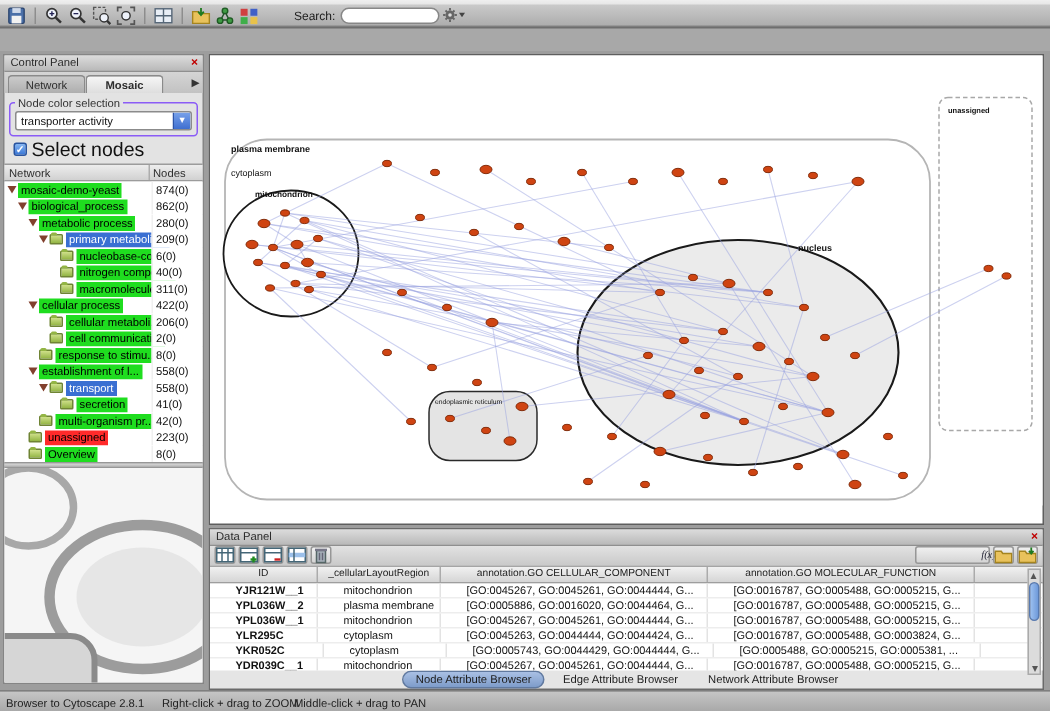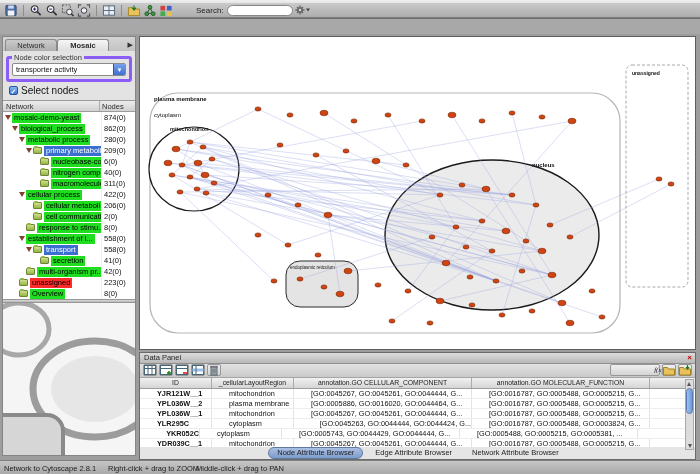--- a/index.html
+++ b/index.html
@@ -42,32 +42,32 @@
 
 
 .control-panel{position:absolute;left:2px;top:36px;width:134px;height:420px;background:#e3e3e3;
   border:1px solid #858585;display:flex;flex-direction:column;}
 .cp-tabs{height:14px;display:flex;align-items:flex-end;padding:0 2px;background:linear-gradient(#d5d5d5,#c2c2c2);}
 .cp-tab{width:52px;height:12px;font-size:7.5px;text-align:center;line-height:11px;color:#2e2e2e;
   background:linear-gradient(#cbcbcb,#aeaeae);border:1px solid #8a8a8a;border-bottom:none;border-radius:3px 3px 0 0;}
 .cp-tab.active{background:linear-gradient(#f6f6f6,#dedede);font-weight:bold;}
 .tab-arrow{margin-left:auto;font-size:7px;color:#333;line-height:12px;}
 .tab-arrow::after{content:"▶";}
-.ncs{margin:2px 3px 0 3px;border:3px solid #8b5cf6;border-radius:3px;padding:1px 3px 3px 3px;}
+.ncs{margin:2px 3px 0 3px;border:1px solid #8b5cf6;border-radius:3px;padding:1px 3px 3px 3px;}
 .ncs legend{font-size:7.5px;color:#333;padding:0 2px;}
 .combo{height:13px;background:#fff;border:1px solid #8b8b8b;border-radius:2px;display:flex;
   align-items:center;font-size:7.5px;color:#111;padding-left:3px;position:relative;}
 .combo-btn{margin-left:auto;width:12px;height:11px;background:linear-gradient(#77a1ea,#3f6fd0);
   border-left:1px solid #2d54a8;border-radius:0 1px 1px 0;color:#fff;font-size:7px;line-height:11px;text-align:center;}
 .combo-btn::after{content:"▾";}
 .check-row{display:flex;align-items:center;gap:3px;margin:3px 6px;height:10px;}
 .checkbox{width:9px;height:9px;background:linear-gradient(#86b6f2,#3a77d6);border:1px solid #29549f;
   border-radius:2px;color:#fff;font-size:7px;line-height:9px;text-align:center;font-weight:bold;}
 .checkbox::after{content:"✓";}
-.check-label{font-size:10px;color:#111;text-align:right;}
+.check-label{font-size:13px;color:#111;text-align:right;}
 .tree-header{display:flex;height:12px;background:linear-gradient(#ededed,#d1d1d1);
   border-top:1px solid #9c9c9c;border-bottom:1px solid #9c9c9c;font-size:7.5px;color:#2e2e2e;margin-top:2px;}
 .th-network{width:97px;padding-left:3px;border-right:1px solid #adadad;line-height:11px;}
 .th-nodes{flex:1;padding-left:2px;line-height:11px;}
 .tree{height:187px;background:#fff;overflow:hidden;}
 .trow{height:11px;display:flex;align-items:center;position:relative;font-size:7.5px;white-space:nowrap;overflow:hidden;}
 .tind{flex:none;height:1px;}
 .texp{flex:0 0 7px;height:7px;position:relative;}
 .texp.open::after{content:"";position:absolute;left:0;top:1px;
   border-left:3.5px solid transparent;border-right:3.5px solid transparent;border-top:5px solid #82402e;}
@@ -208,20 +208,24 @@
           <line x1="6.9" y1="4.1" x2="8" y2="3"></line>
         </g>
       <path d="M11,4.5 L15,4.5 L13,7.5 Z" fill="#444"></path>
     </svg>
   </span>
 </div>
 
 <div class="desktop"></div>
 
 <div class="control-panel">
+  <div class="panel-titlebar">
+    <span>Control Panel</span>
+    <span class="close-x"></span>
+  </div>
   <div class="cp-tabs">
     <div class="cp-tab">Network</div>
     <div class="cp-tab active">Mosaic</div>
     <div class="tab-arrow"></div>
   </div>
   <fieldset class="ncs">
     <legend>Node color selection</legend>
     <div class="combo">
       <span>transporter activity</span>
       <span class="combo-btn"></span>
@@ -600,25 +604,25 @@
       </div>
       <div class="dtr">
         <div class="tdc idc" style="width: 72px;">YPL036W__1</div>
         <div class="tdc" style="width: 82px;">mitochondrion</div>
         <div class="tdc" style="width: 178px;">[GO:0045267, GO:0045261, GO:0044444, G...</div>
         <div class="tdc" style="width: 178px;">[GO:0016787, GO:0005488, GO:0005215, G...</div>
       </div>
       <div class="dtr">
         <div class="tdc idc" style="width: 72px;">YLR295C</div>
         <div class="tdc" style="width: 82px;">cytoplasm</div>
-        <div class="tdc" style="width: 178px; text-align: right;">[GO:0045263, GO:0044444, GO:0044424, G...</div>
+        <div class="tdc" style="width: 178px;">[GO:0045263, GO:0044444, GO:0044424, G...</div>
         <div class="tdc" style="width: 178px;">[GO:0016787, GO:0005488, GO:0003824, G...</div>
       </div>
       <div class="dtr">
-        <div class="tdc idc" style="width: 60px; text-align: right;">YKR052C</div>
+        <div class="tdc idc" style="width: 76px;">YKR052C</div>
         <div class="tdc" style="width: 82px;">cytoplasm</div>
         <div class="tdc" style="width: 178px;">[GO:0005743, GO:0044429, GO:0044444, G...</div>
         <div class="tdc" style="width: 178px;">[GO:0005488, GO:0005215, GO:0005381, ...</div>
       </div>
       <div class="dtr">
         <div class="tdc idc" style="width: 72px;">YDR039C__1</div>
         <div class="tdc" style="width: 82px;">mitochondrion</div>
         <div class="tdc" style="width: 178px;">[GO:0045267, GO:0045261, GO:0044444, G...</div>
         <div class="tdc" style="width: 178px;">[GO:0016787, GO:0005488, GO:0005215, G...</div>
       </div>
@@ -629,16 +633,16 @@
     <div class="sb-btn down"></div>
   </div>
   <div class="dp-tabs" id="dp-tabs">
       <div class="dptab active">Node Attribute Browser</div>
       <div class="dptab">Edge Attribute Browser</div>
       <div class="dptab">Network Attribute Browser</div>
     </div>
 </div>
 
 <div class="statusbar">
-  <span class="st-welcome">Network to Cytoscape 2.8.1</span>
+  <span class="st-welcome">Browser to Cytoscape 2.8.1</span>
   <span class="st-zoom">Right-click + drag to ZOOM</span>
   <span class="st-pan">Middle-click + drag to PAN</span>
 </div>
 
 </body></html>

